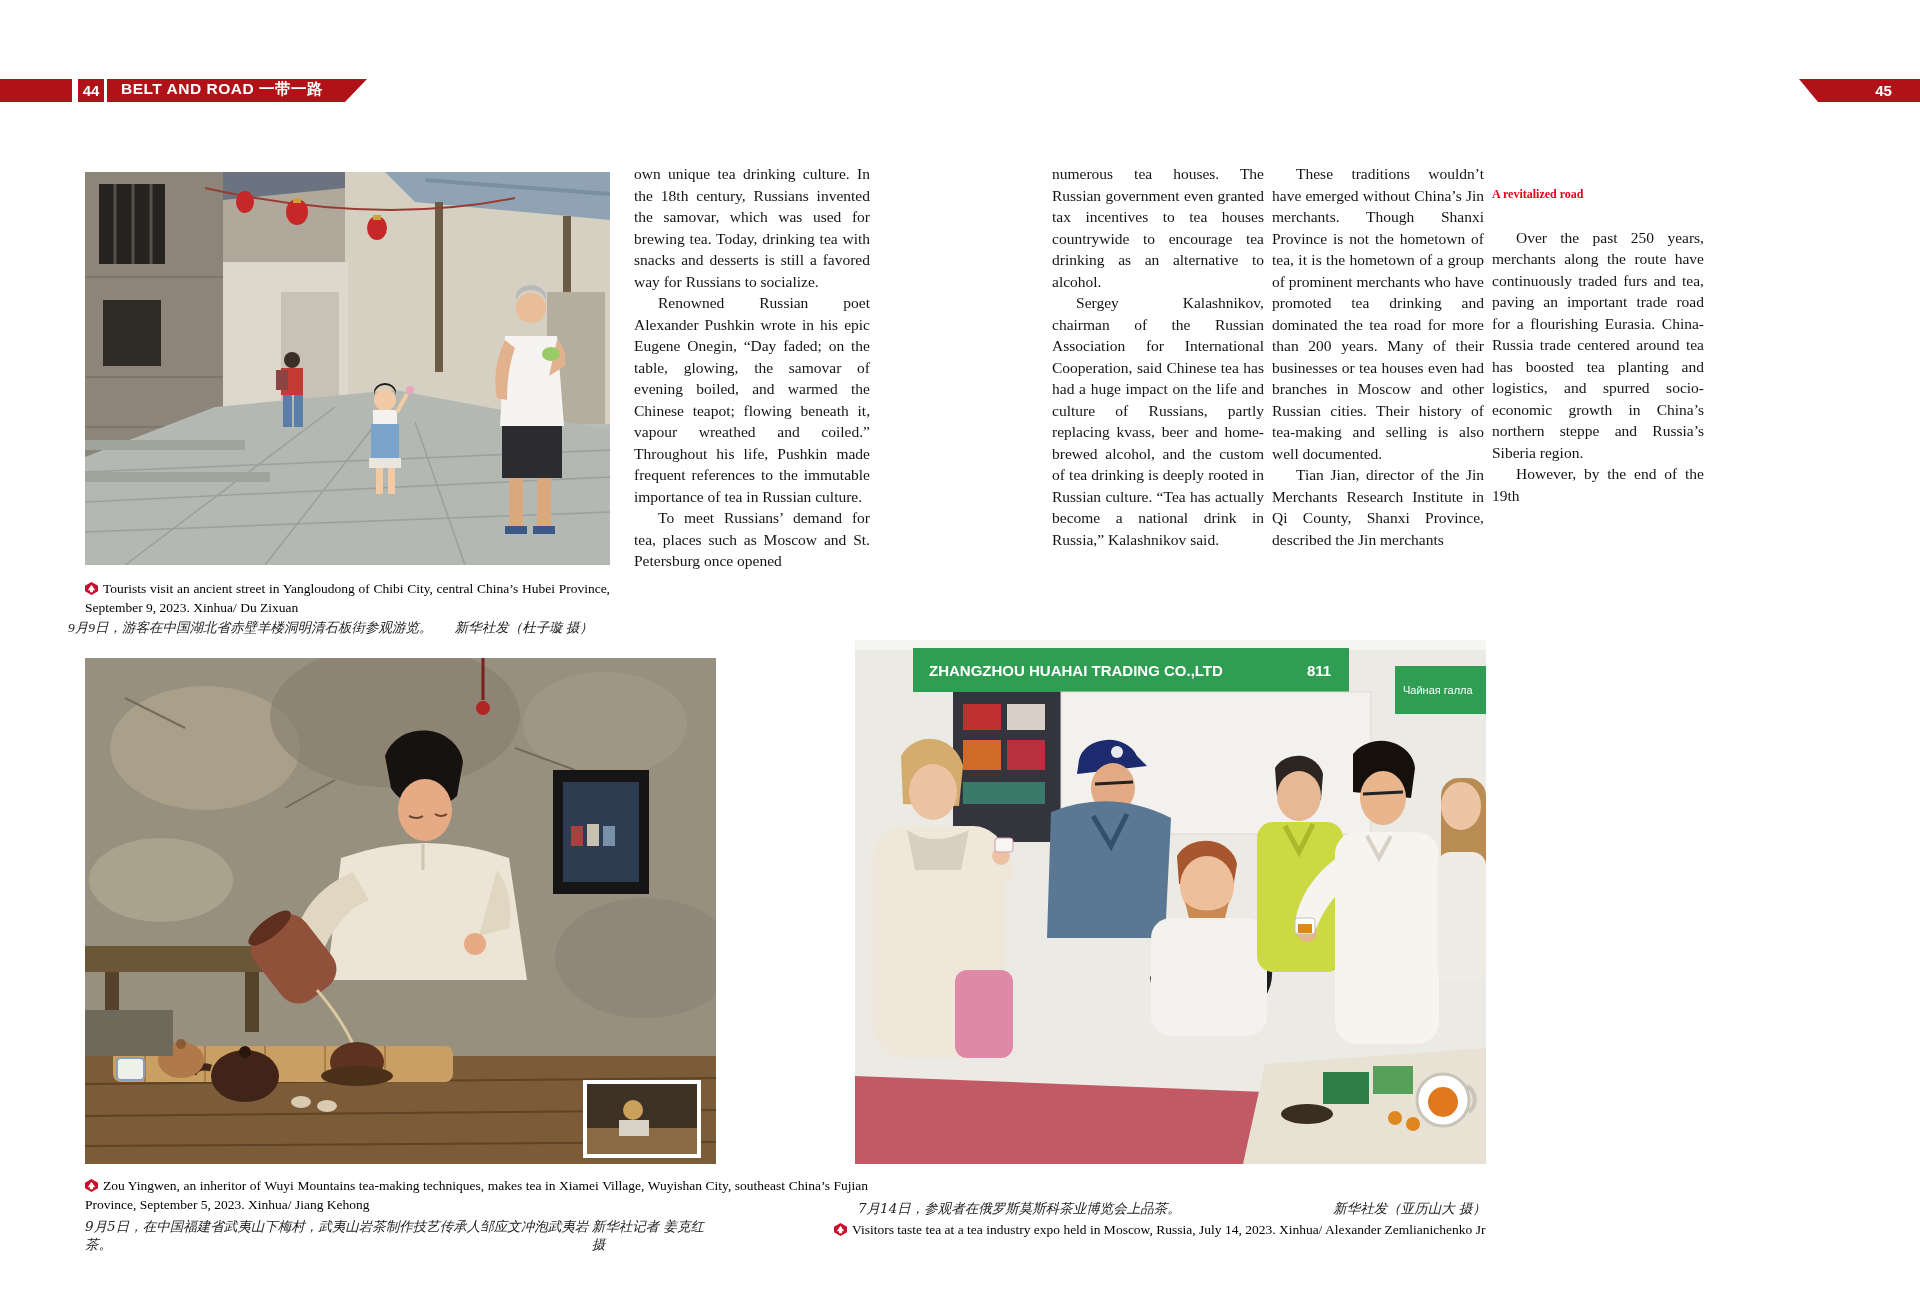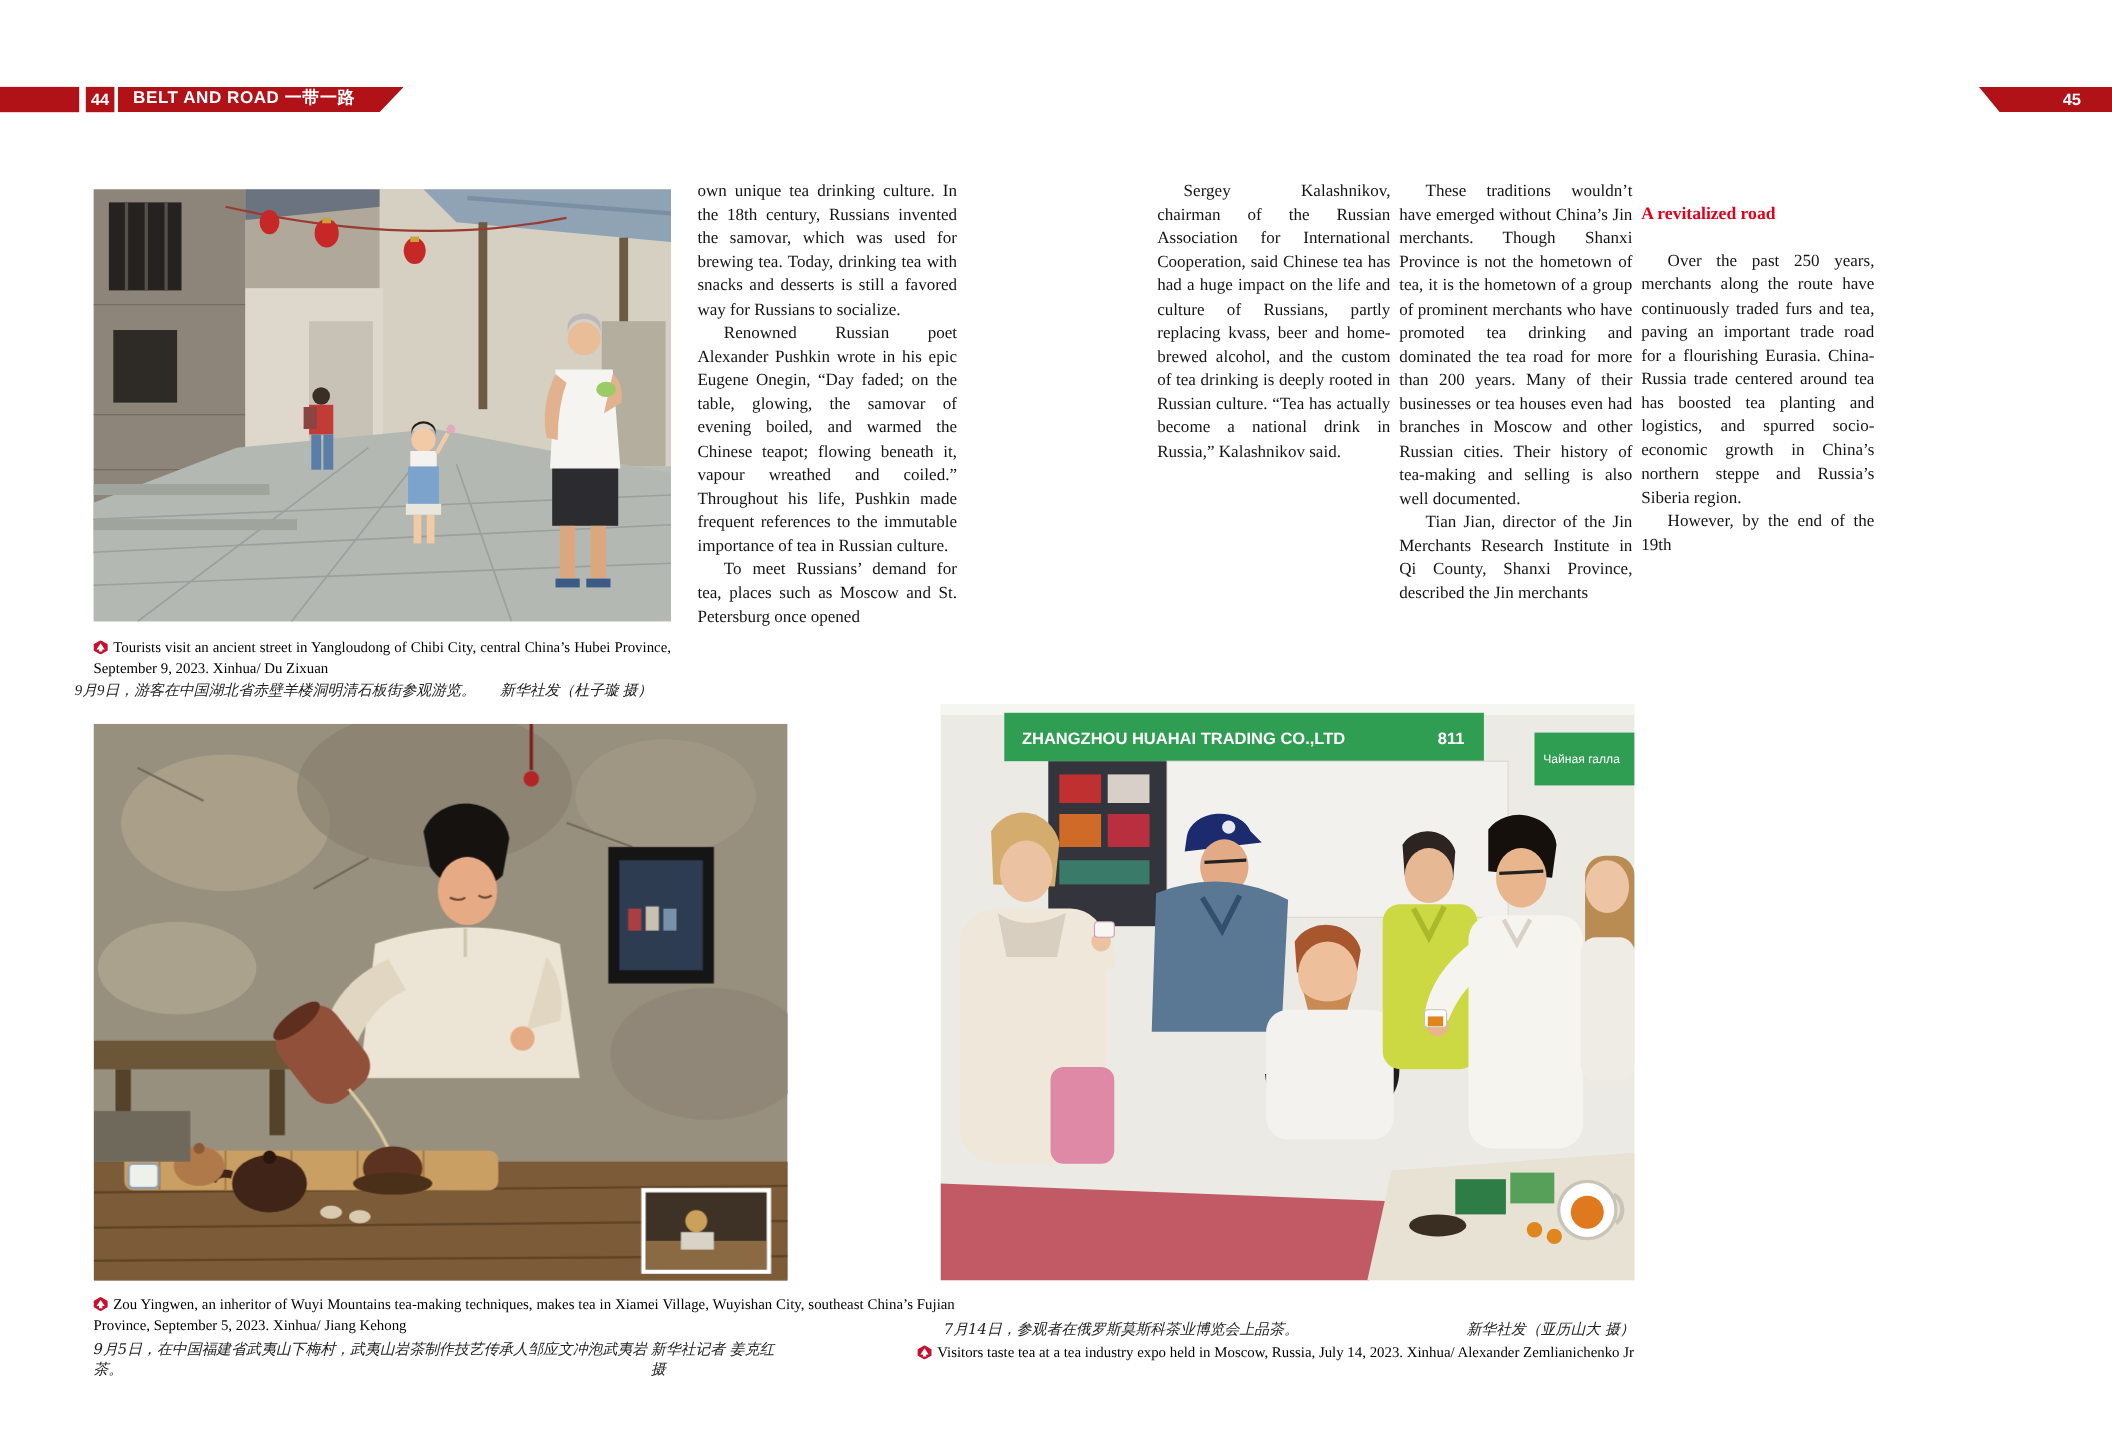--- a/index.html
+++ b/index.html
@@ -21,21 +21,21 @@
            display:flex;align-items:center;padding-left:48px;box-sizing:border-box;}
 
   
   .col{position:absolute;top:163px;text-align:justify;font-size:15.5px;line-height:21.5px;}
   .col p{margin:0;}
   .col p.ind{text-indent:1.55em;}
   .colA{left:634px;width:236px;}
   .colB{left:1052px;width:212px;}
   .colC{left:1272px;width:212px;}
   .colD{left:1492px;width:212px;}
-  .subhead{color:#e3001b;font-weight:bold;font-size:16px;margin:21px 0;text-align:left;}
+  .subhead{color:#e3001b;font-weight:bold;font-size:12px;margin:21px 0;text-align:left;}
 
   
   figure{margin:0;padding:0;position:absolute;}
   .photoA{left:85px;top:172px;width:525px;height:393px;}
   .photoB{left:85px;top:658px;width:631px;height:506px;}
   .photoC{left:855px;top:640px;width:631px;height:524px;}
   figure svg{display:block;width:100%;height:100%;}
 
   
   .cap{position:absolute;font-size:13.5px;line-height:19px;text-align:justify;color:#000;}
@@ -254,20 +254,21 @@
       <polygon points="7,0 14,4 14,10 7,14 0,10 0,4" fill="#c8102e"></polygon>
       <polygon points="7,3 11,9 8.6,9 8.6,11 5.4,11 5.4,9 3,9" fill="#ffffff"></polygon>
     </svg><span>Zou Yingwen, an inheritor of Wuyi Mountains tea-making techniques, makes tea in Xiamei Village, Wuyishan City, southeast China’s Fujian Province, September 5, 2023. Xinhua/ Jiang Kehong</span>
   </div>
   <div class="cap-zh capB-zh">
     <span>9月5日，在中国福建省武夷山下梅村，武夷山岩茶制作技艺传承人邹应文冲泡武夷岩茶。</span>
     <span>新华社记者 姜克红 摄</span>
   </div>
 
   <section class="col colB">
+    <p>numerous tea houses. The Russian government even granted tax incentives to tea houses countrywide to encourage tea drinking as an alternative to alcohol.</p>
     <p class="ind">Sergey Kalashnikov, chairman of the Russian Association for International Cooperation, said Chinese tea has had a huge impact on the life and culture of Russians, partly replacing kvass, beer and home-brewed alcohol, and the custom of tea drinking is deeply rooted in Russian culture. “Tea has actually become a national drink in Russia,” Kalashnikov said.</p>
   </section>
   <section class="col colC">
     <p class="ind">These traditions wouldn’t have emerged without China’s Jin merchants. Though Shanxi Province is not the hometown of tea, it is the hometown of a group of prominent merchants who have promoted tea drinking and dominated the tea road for more than 200 years. Many of their businesses or tea houses even had branches in Moscow and other Russian cities. Their history of tea-making and selling is also well documented.</p>
     <p class="ind">Tian Jian, director of the Jin Merchants Research Institute in Qi County, Shanxi Province, described the Jin merchants</p>
   </section>
   <section class="col colD">
     <h3 class="subhead">A revitalized road</h3>
     <p class="ind">Over the past 250 years, merchants along the route have continuously traded furs and tea, paving an important trade road for a flourishing Eurasia. China-Russia trade centered around tea has boosted tea planting and logistics, and spurred socio-economic growth in China’s northern steppe and Russia’s Siberia region.</p>
     <p class="ind">However, by the end of the 19th</p>

